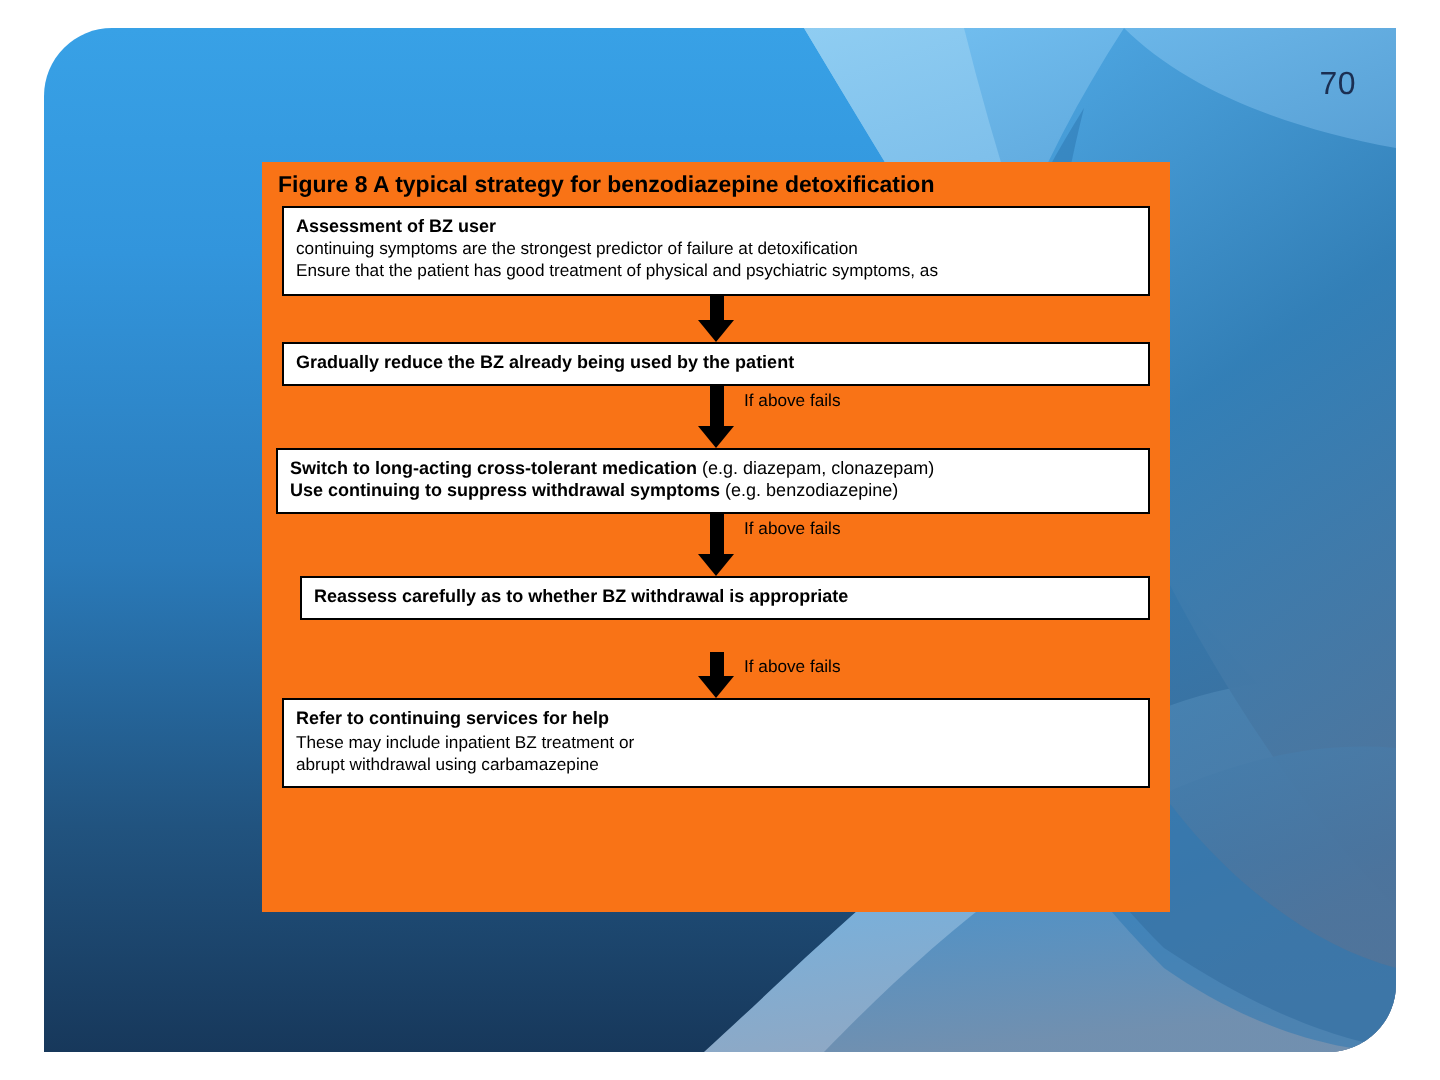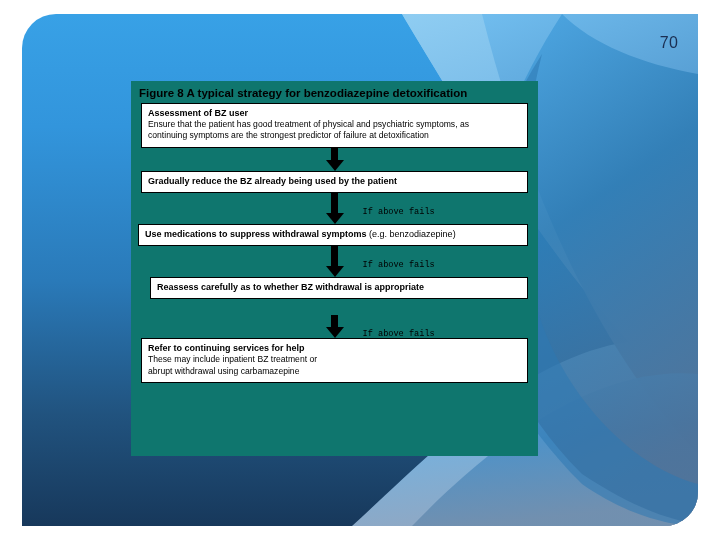--- a/index.html
+++ b/index.html
@@ -50,23 +50,23 @@
     color: #1b2f52;
     font-family: "Liberation Sans", sans-serif;
     letter-spacing: 0.2px;
   }
 
   
   .figure-panel {
     position: absolute;
     left: 131px;
     top: 81px;
-    width: 407px;
+    width: 454px;
     height: 375px;
-    background: #0f766e;
+    background: #f97316;
     box-sizing: border-box;
     padding: 4px 7px 6px 7px;
   }
 
   .figure-title {
     font-size: 11.5px;
     font-weight: bold;
     color: #000000;
     line-height: 14px;
     margin: 1px 0 3px 1px;
@@ -130,27 +130,26 @@
     border-left: 9px solid transparent;
     border-right: 9px solid transparent;
     border-top: 11px solid #000;
   }
   .arrow.short .shaft { height: 12px; }
   .arrow.tall  .shaft { height: 20px; }
 
   .conn-label {
     position: absolute;
     left: 50%;
-    margin-left: 28px;
-    top: 14px;
+    margin-left: 14px;
+    top: 2px;
     font-size: 8.6px;
     color: #000;
     white-space: nowrap;
     line-height: 11px;
-    font-family: Liberation Mono, monospace;
   }
 </style>
 </head>
 <body>
 
 <div id="slide">
 
   <div class="bg-panel">
     <svg class="bg-svg" viewBox="0 0 676 512" preserveAspectRatio="none">
       <defs>
@@ -186,22 +185,22 @@
   </div>
 
   <div class="figure-panel">
 
     <div class="figure-title">Figure 8 A typical strategy for benzodiazepine detoxification</div>
 
     <div class="flow">
 
       <div class="node node-1">
         <div class="line b">Assessment of BZ user</div>
+        <div class="line">continuing symptoms are the strongest predictor of failure at detoxification</div>
         <div class="line">Ensure that the patient has good treatment of physical and psychiatric symptoms, as</div>
-        <div class="line">continuing symptoms are the strongest predictor of failure at detoxification</div>
       </div>
 
       <div class="conn">
         <div class="arrow-wrap">
           <div class="arrow short">
             <div class="shaft"></div>
               <div class="head"></div>
           </div>
           <div class="conn-label"></div>
         </div>
@@ -215,21 +214,22 @@
         <div class="arrow-wrap">
           <div class="arrow tall">
             <div class="shaft"></div>
               <div class="head"></div>
           </div>
           <div class="conn-label">If above fails</div>
         </div>
       </div>
 
       <div class="node node-3">
-        <div class="line b"><span>Use medications to suppress withdrawal symptoms</span><span class="reg"> (e.g. benzodiazepine)</span></div>
+        <div class="line b"><span>Switch to long-acting cross-tolerant medication</span><span class="reg"> (e.g. diazepam, clonazepam)</span></div>
+        <div class="line b"><span>Use continuing to suppress withdrawal symptoms</span><span class="reg"> (e.g. benzodiazepine)</span></div>
       </div>
 
       <div class="conn">
         <div class="arrow-wrap">
           <div class="arrow tall">
             <div class="shaft"></div>
               <div class="head"></div>
           </div>
           <div class="conn-label">If above fails</div>
         </div>

